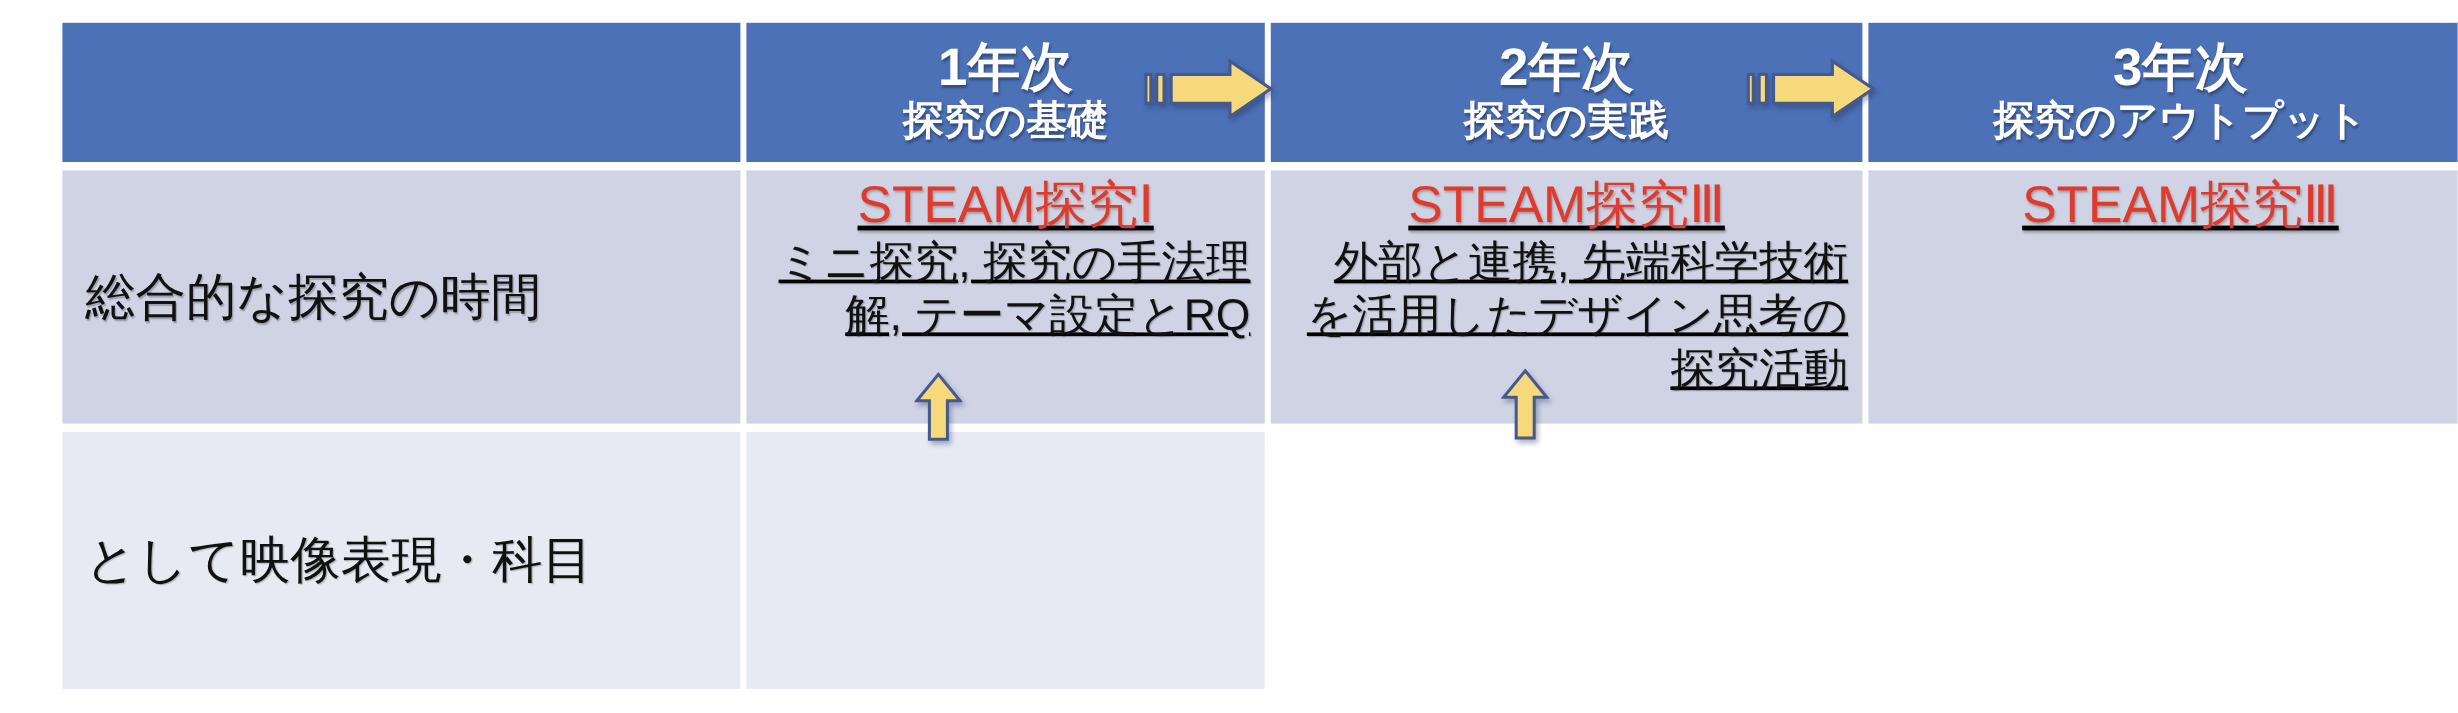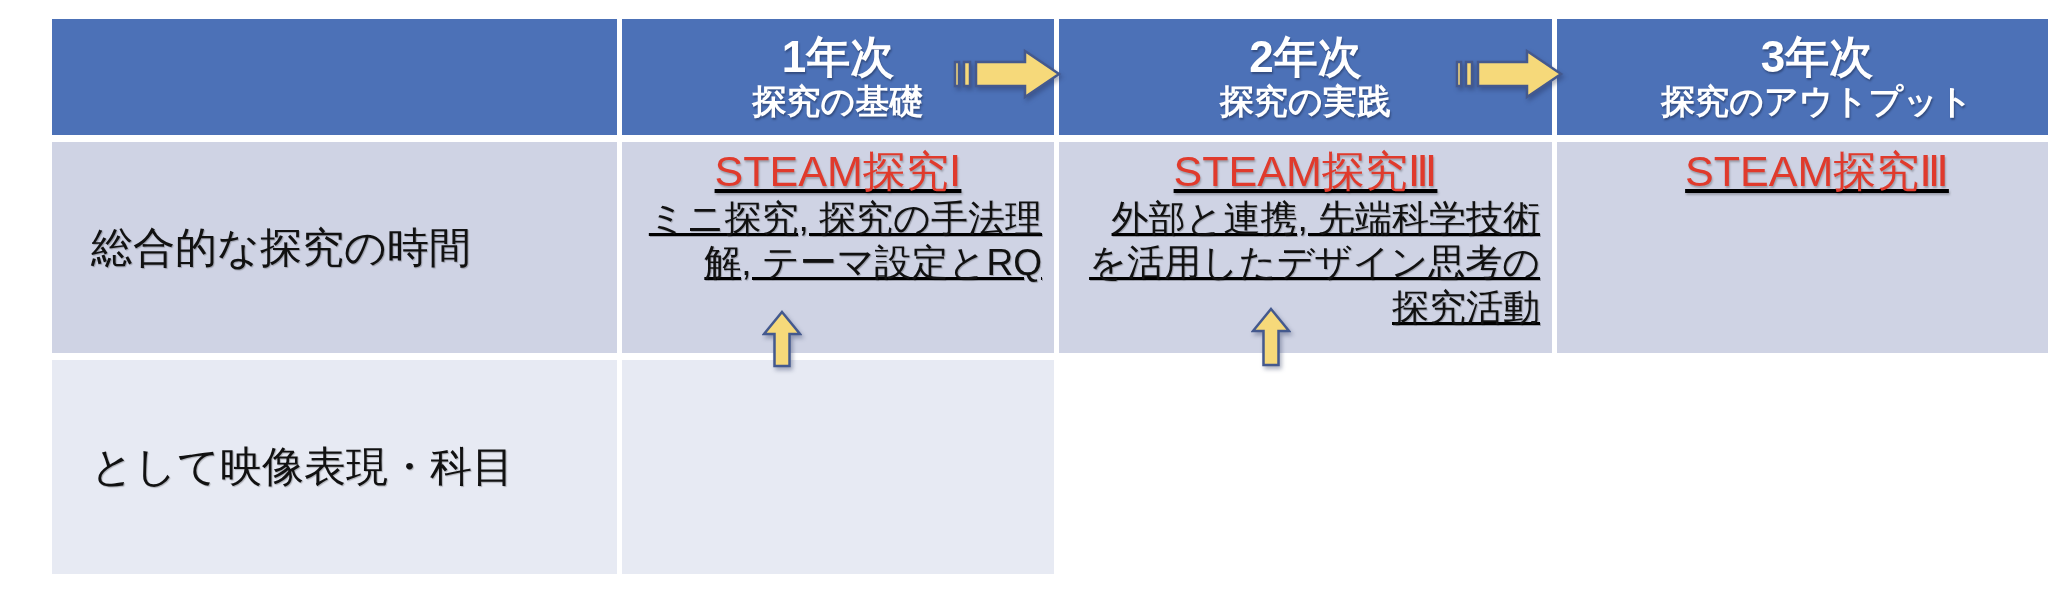--- a/index.html
+++ b/index.html
@@ -26,21 +26,21 @@
   }
   .cell{position:relative;box-sizing:border-box;}
   .hd{background:var(--header-bg);color:var(--header-text);
       display:flex;flex-direction:column;align-items:center;justify-content:center;}
   .hd .year{font-size:44px;font-weight:bold;line-height:1.1;
       text-shadow:1px 2px 2px rgba(20,30,60,0.45);}
   .hd .sub{font-size:34px;font-weight:bold;line-height:1.15;
       text-shadow:1px 2px 2px rgba(20,30,60,0.45);text-align:center;}
   .bg1{background:var(--row1-bg);}
   .bg2{background:var(--row2-bg);}
-  .rowlabel{display:flex;align-items:center;padding-left:39px;
+  .rowlabel{display:flex;align-items:center;padding-left:19px;
       font-size:42px;color:var(--body-text);
       text-shadow:1px 1px 1px rgba(0,0,0,0.25);}
   .course{padding:4px 12px 0 12px;text-decoration:underline;}
   .course .title{font-size:43px;color:var(--title-red);text-align:center;line-height:1.18;
       text-shadow:1px 2px 2px rgba(0,0,0,0.25);}
   .course .desc{font-size:37px;color:var(--body-text);text-align:right;line-height:1.2;
       white-space:pre-line;text-shadow:1px 1px 1px rgba(0,0,0,0.25);}
   .arrow{position:absolute;filter:drop-shadow(2px 3px 2px rgba(30,40,80,0.35));}
   .arrow svg{display:block;}
 </style>

